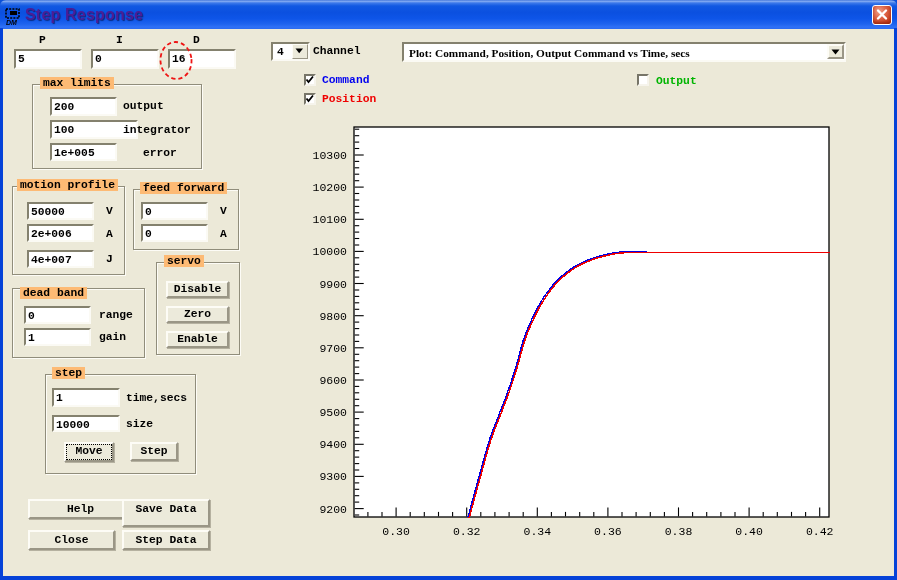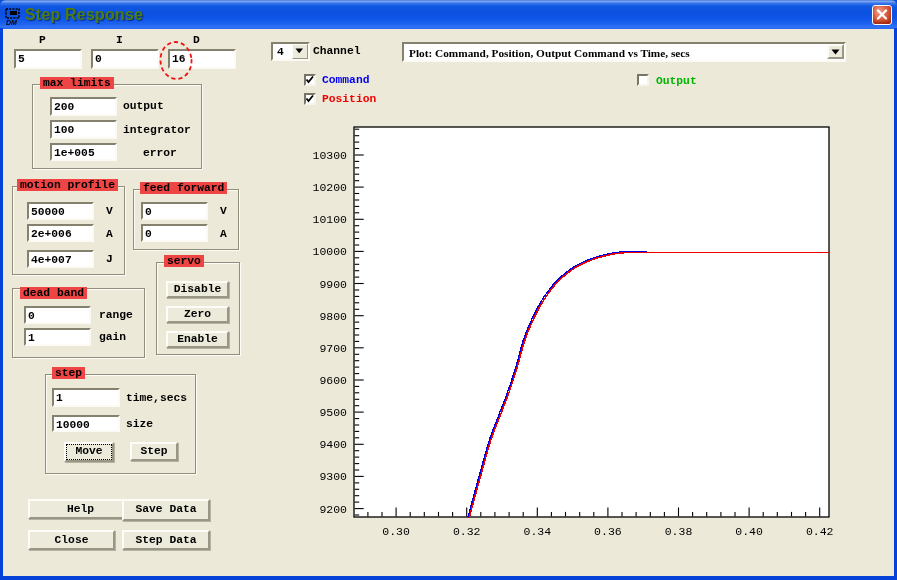--- a/index.html
+++ b/index.html
@@ -5,29 +5,29 @@
 *{box-sizing:border-box;}
 body{font-family:"Liberation Mono",monospace;position:relative;}
 .abs{position:absolute;}
 
 #titlebar{left:0;top:0;width:897px;height:30px;border-radius:6px 6px 0 0;
 background:linear-gradient(180deg,#3a6fd8 0%,#88aef2 4%,#3c79ea 10%,#1158e2 20%,#0b50e0 42%,#0e55e8 62%,#1e63ee 80%,#2f71f6 90%,#2b6cf2 95%,#1753cd 100%);}
 #brdl{left:0;top:28px;width:3px;height:548px;background:#0542d8;}
 #brdr{left:894px;top:28px;width:3px;height:548px;background:#0542d8;}
 #brdb{left:0;top:576px;width:897px;height:4px;background:#0542d8;}
 #client{left:3px;top:29px;width:891px;height:547px;background:#ece9d8;}
-#title{left:25px;top:6px;color:#4d7c0f;font-family:"Liberation Sans",sans-serif;font-weight:bold;font-size:16px;text-shadow:1px 1px 1px #0a2a80;letter-spacing:0.2px;}
+#title{left:25px;top:6px;color:#4c1d95;font-family:"Liberation Sans",sans-serif;font-weight:bold;font-size:16px;text-shadow:1px 1px 1px #0a2a80;letter-spacing:0.2px;}
 #closebtn{left:872px;top:5px;width:20px;height:20px;border:1px solid #fff;border-radius:3px;
 background:radial-gradient(circle at 35% 30%,#f0a088 0%,#dd6548 40%,#c8401f 75%,#b23012 100%);box-shadow:inset 0 -2px 3px rgba(120,20,0,.5);}
 
 .tf{background:#fff;border:2px solid;border-color:#84816e #fbfaf4 #fbfaf4 #84816e;
 font-weight:bold;font-size:11.3px;color:#000;padding:1px 0 0 2px;line-height:14px;}
 .lbl{font-weight:bold;font-size:11.3px;color:#000;white-space:pre;}
 .grp{border:1px solid #908d7b;box-shadow:1px 1px 0 #fdfcf6, inset 1px 1px 0 #fdfcf6;}
-.gl{background:#ef4444;padding:0 3px;top:-8px;}
+.gl{background:#fdba74;padding:0 3px;top:-8px;}
 .btn{background:#eceadb;border:2px solid;border-color:#fdfcf6 #9a9686 #9a9686 #fdfcf6;
 box-shadow:1px 1px 0 rgba(125,121,104,0.5);font-weight:bold;font-size:11.3px;text-align:center;color:#000;}
 .cb{width:12px;height:12px;background:#fff;border:2px solid;border-color:#777568 #f6f4ec #f6f4ec #777568;}
 svg{display:block;}
 #plotsvg{left:0;top:0;}
 </style></head>
 <body>
 <div class="abs" style="left:0;top:0;width:897px;height:20px;background:#0b50d8;"></div>
 <div class="abs" id="titlebar"></div>
 <div class="abs" id="brdl"></div>
@@ -78,21 +78,21 @@
     <path d="M2.5 5.5 L4.5 8 L9 2.5" stroke="#000" stroke-width="1.8" fill="none"></path>
   </svg>
 <div class="abs lbl" style="left:322px;top:93px;color:#f00000;">Position</div>
 <div class="abs cb" style="left:637px;top:74px;"></div>
 <div class="abs lbl" style="left:656px;top:75px;color:#00b400;">Output</div>
 
 <div class="abs grp" style="left:32px;top:84px;width:170px;height:85px;"></div>
 <div class="abs lbl gl" style="left:40px;top:77px;">max limits</div>
 <div class="abs tf" style="left:50px;top:97px;width:67px;height:19px;">200</div>
 <div class="abs lbl" style="left:123px;top:100px;">output</div>
-<div class="abs tf" style="left:50px;top:120px;width:67px;height:19px;">100</div>
+<div class="abs tf" style="left:50px;top:120px;width:88px;height:19px;">100</div>
 <div class="abs lbl" style="left:123px;top:124px;">integrator</div>
 <div class="abs tf" style="left:50px;top:143px;width:67px;height:18px;">1e+005</div>
 <div class="abs lbl" style="left:123px;top:147px;margin-left:20px;">error</div>
 
 <div class="abs grp" style="left:12px;top:186px;width:113px;height:89px;"></div>
 <div class="abs lbl gl" style="left:17px;top:179px;">motion profile</div>
 <div class="abs tf" style="left:27px;top:202px;width:67px;height:18px;">50000</div>
 <div class="abs lbl" style="left:106px;top:205px;">V</div>
 <div class="abs tf" style="left:27px;top:224px;width:67px;height:18px;">2e+006</div>
 <div class="abs lbl" style="left:106px;top:228px;">A</div>
@@ -122,21 +122,21 @@
 <div class="abs grp" style="left:45px;top:374px;width:151px;height:100px;"></div>
 <div class="abs lbl gl" style="left:52px;top:367px;">step</div>
 <div class="abs tf" style="left:52px;top:388px;width:68px;height:19px;">1</div>
 <div class="abs lbl" style="left:126px;top:392px;">time,secs</div>
 <div class="abs tf" style="left:52px;top:415px;width:68px;height:17px;">10000</div>
 <div class="abs lbl" style="left:126px;top:418px;">size</div>
 <div class="abs btn" style="left:64px;top:442px;width:50px;height:20px;line-height:15px;outline:1px dotted #000;outline-offset:-3px;">Move</div>
 <div class="abs btn" style="left:130px;top:442px;width:48px;height:19px;line-height:14px;">Step</div>
 
 <div class="abs btn" style="left:28px;top:499px;width:105px;height:20px;line-height:16px;">Help</div>
-<div class="abs btn" style="left:122px;top:499px;width:88px;height:22px;line-height:16px;">Save Data</div>
+<div class="abs btn" style="left:122px;top:499px;width:88px;height:28px;line-height:16px;">Save Data</div>
 <div class="abs btn" style="left:28px;top:530px;width:87px;height:20px;line-height:16px;">Close</div>
 <div class="abs btn" style="left:122px;top:530px;width:88px;height:20px;line-height:16px;">Step Data</div>
 
 <svg class="abs" id="plotsvg" width="897" height="580" viewBox="0 0 897 580">
 <rect x="354" y="127" width="475" height="390" fill="#fff" stroke="#000" stroke-width="1.3"></rect>
 <g id="ticks" stroke="#000" stroke-width="1.1">
       <line x1="354.7" y1="515.0" x2="359.2" y2="515.0"></line>
       <line x1="354.7" y1="508.6" x2="363.7" y2="508.6"></line>
       <line x1="354.7" y1="502.1" x2="359.2" y2="502.1"></line>
       <line x1="354.7" y1="495.7" x2="359.2" y2="495.7"></line>

